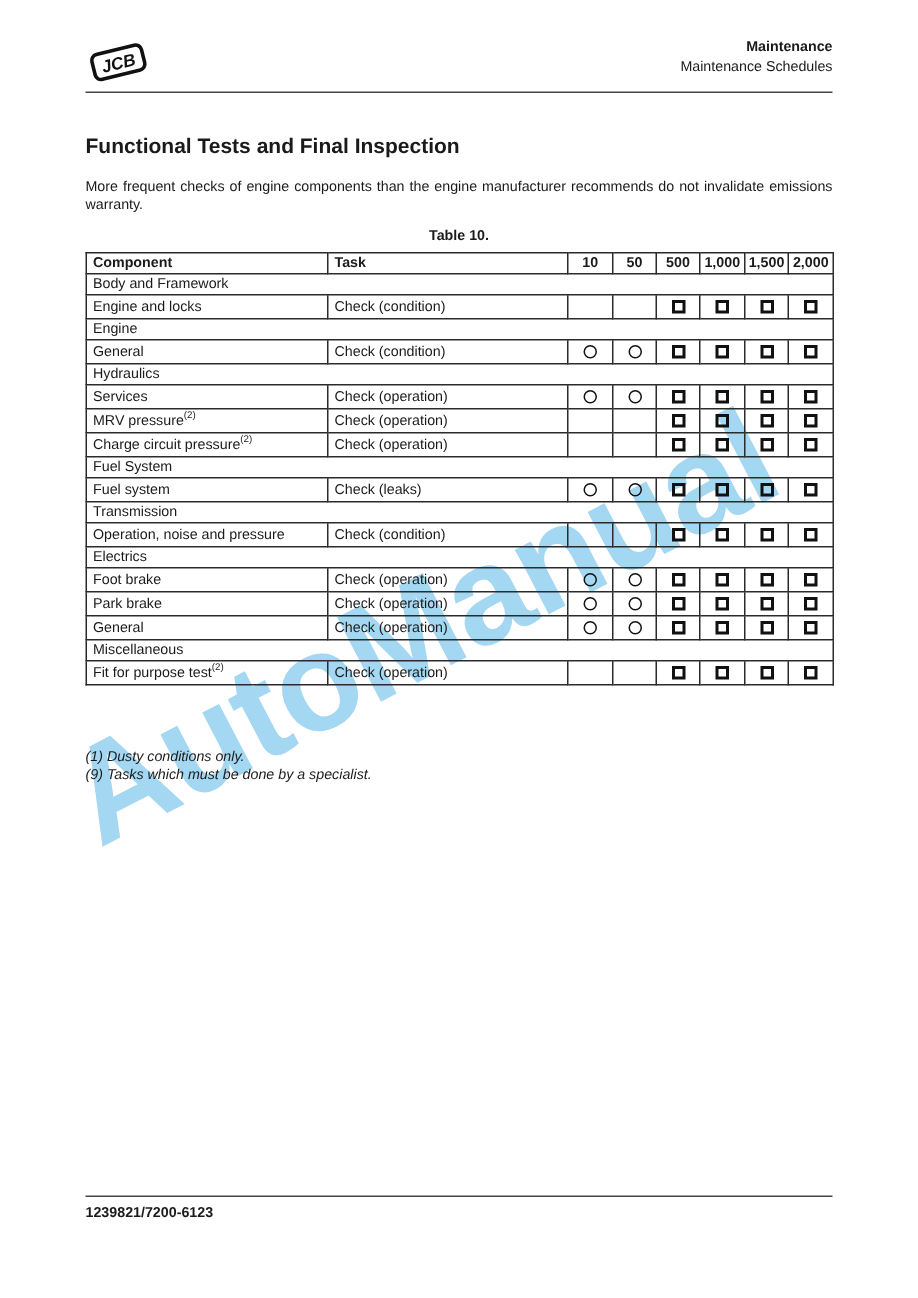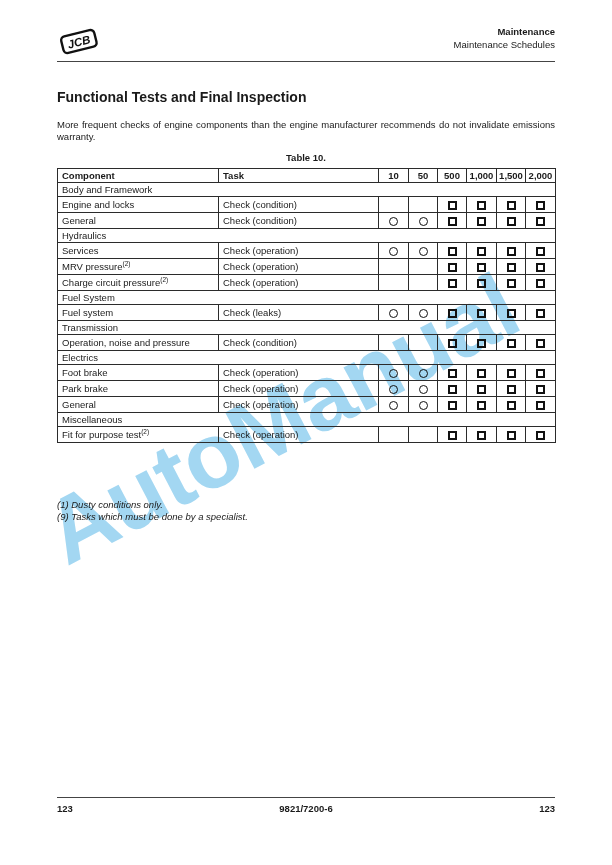--- a/index.html
+++ b/index.html
@@ -77,21 +77,21 @@
     border:1.7px solid #111; border-radius:50%;
     vertical-align:middle;
   }
   .footnotes {
     position:absolute; top:499px; left:57px; width:498px;
     font-size:9.5px; font-style:italic; line-height:12px;
   }
   .footer-rule { top:797px; }
   .page-footer {
     position:absolute; top:803px; left:57px; width:498px;
-    display:flex; justify-content:space-between;
+    display:flex; justify-content:flex-start;
     font-size:9.5px; font-weight:bold;
   }
 </style>
 </head>
 <body>
 
 <div class="page">
 
   <div class="watermark" style="color: rgb(163, 215, 242);">AutoManual</div>
 
@@ -140,20 +140,23 @@
           <tr class="task-row">
             <td>Engine and locks</td>
             <td>Check (condition)</td>
             <td class="num"></td>
             <td class="num"></td>
             <td class="num"><span class="mark-square"></span></td>
             <td class="num"><span class="mark-square"></span></td>
             <td class="num"><span class="mark-square"></span></td>
             <td class="num"><span class="mark-square"></span></td>
           </tr>
+          <tr class="section-row">
+            <td colspan="8">Engine</td>
+          </tr>
           <tr class="task-row">
             <td>General</td>
             <td>Check (condition)</td>
             <td class="num"><span class="mark-circle"></span></td>
             <td class="num"><span class="mark-circle"></span></td>
             <td class="num"><span class="mark-square"></span></td>
             <td class="num"><span class="mark-square"></span></td>
             <td class="num"><span class="mark-square"></span></td>
             <td class="num"><span class="mark-square"></span></td>
           </tr>

